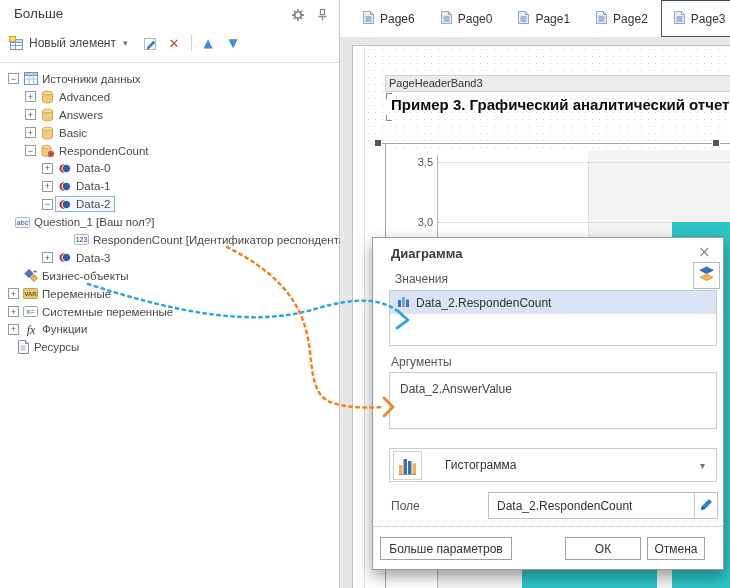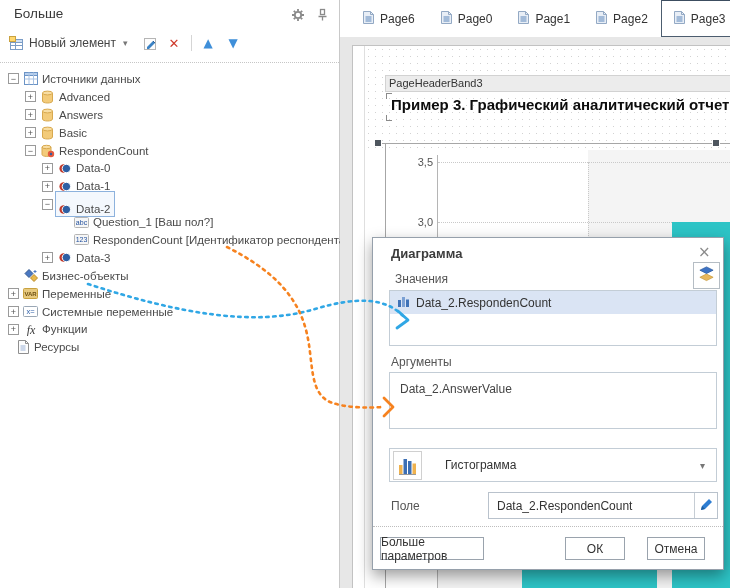--- a/index.html
+++ b/index.html
@@ -21,21 +21,21 @@
   .tb-x{color:#cf3b2d;font-size:13px;font-weight:bold;}
   .tb-up{color:#3f8fd9;font-size:12px;}
   .tb-sep{width:1px;height:16px;background:#d5d5d5;margin:0 8px;}
   .sb-dotline{left:0;right:0;top:62px;border-top:1px dotted #c6c6c6;}
   .tree{left:0;top:70px;width:338px;}
   .trow{display:flex;align-items:center;height:17.9px;font-size:11.5px;color:#4a4a4a;white-space:nowrap;}
   .exp{width:9px;height:9px;border:1px solid #9a9a9a;background:#fff;display:inline-flex;align-items:center;
     justify-content:center;font-size:9px;line-height:8px;color:#555;margin-right:4px;flex:none;box-sizing:content-box;}
   .exp.none{visibility:hidden;}
   .ticon{width:15px;height:14px;margin-right:4px;display:inline-flex;align-items:center;justify-content:center;flex:none;}
-  .selwrap{display:inline-flex;align-items:center;border:1px solid #8db2dd;background:#f4f8fd;padding:10px 3px 0 1px;margin-left:-2px;}
+  .selwrap{display:inline-flex;align-items:center;border:1px solid #8db2dd;background:#f4f8fd;padding:0 3px 0 1px;margin-left:-2px;}
 
   
   .tabbar{left:340px;top:0;width:390px;height:37px;background:#fff;display:flex;align-items:flex-end;padding-left:10px;box-sizing:border-box;}
   .tab{display:flex;align-items:center;gap:6px;height:34px;padding:0 12px;font-size:12px;color:#333;border:1px solid transparent;}
   .tab.sel{border:1px solid #4c5d6f;border-top:2px solid #3c4d60;background:#fff;height:35px;}
   .tabsep{width:1px;height:15px;background:#cfd6dd;margin-bottom:10px;}
 
   
   .workspace{left:340px;top:37px;width:390px;height:551px;background:#e7e7e7;}
   .paper{left:352px;top:45px;width:378px;height:543px;background:#fff;border-top:1px solid #c2c2c2;border-left:1px solid #c2c2c2;}
@@ -212,21 +212,21 @@
           <span class="selwrap">
             <span class="ticon">
               <svg width="14" height="13" viewBox="0 0 14 13">
                 <circle cx="5.6" cy="6.5" r="4.2" fill="#c0392b"></circle>
                 <circle cx="8.4" cy="6.5" r="4.2" fill="#2e5fa3" stroke="#fff" stroke-width="1"></circle>
               </svg>
             </span>
             <span>Data-2</span>
           </span>
         </div>
-        <div class="trow" style="padding-left: 59px;">
+        <div class="trow" style="">
           <span class="exp none"></span>
           <span class="ticon">
             <svg width="15" height="11" viewBox="0 0 15 11">
               <rect x="0.5" y="0.5" width="14" height="10" rx="1" fill="#f6f6f6" stroke="#b5b5b5"></rect>
               <text x="7.5" y="8" text-anchor="middle" font-size="7" fill="#1f4e9c" font-family="inherit">abc</text>
             </svg>
           </span>
           <span>Question_1 [Ваш пол?]</span>
         </div>
         <div class="trow" style="padding-left: 59px;">
@@ -420,22 +420,22 @@
       <span class="val">Data_2.RespondenCount</span>
       <span class="editbtn">
           <span><svg width="13" height="13" viewBox="0 0 13 13">
               <path d="M1 12l1-4 7-7 3 3-7 7z" fill="#2d7dd2"></path>
               <path d="M1 12l4-1-3-3z" fill="#1c5d9e"></path>
             </svg></span>
         </span>
     </div>
 
     <div class="abs dlg-dotsep"></div>
-    <div class="abs dbtn" style="left:7px;top:299px;width:104px">Больше параметров</div>
-    <div class="abs dbtn" style="left:192px;top:299px;width:60px">ОК</div>
+    <div class="abs dbtn" style="left:7px;top:299px;width:132px">Больше параметров</div>
+    <div class="abs dbtn" style="left:192px;top:299px;width:76px">ОК</div>
     <div class="abs dbtn" style="left:274px;top:299px;width:58px">Отмена</div>
   </div>
 
   <svg class="abs arrows" width="730" height="588" viewBox="0 0 730 588">
     <path class="arr-blue" d="M88,284 C180,314 255,327 315,309 C355,297 385,297 403,316" fill="none" stroke="#30a7e5" stroke-width="2.6" stroke-dasharray="2.5 4.5" stroke-linecap="round"></path>
     <path class="arr-blue" d="M398,311 L408,320 L397,328" fill="none" stroke="#30a7e5" stroke-width="2.8" stroke-linecap="round" stroke-linejoin="round"></path>
     <path class="arr-orange" d="M227,247 C268,268 296,292 306,330 C314,360 308,392 330,402 C345,408 368,408 383,407" fill="none" stroke="#f6821f" stroke-width="2.6" stroke-dasharray="2.5 4.5" stroke-linecap="round"></path>
     <path class="arr-orange" d="M384,398 L393,407 L384,416" fill="none" stroke="#f6821f" stroke-width="2.8" stroke-linecap="round" stroke-linejoin="round"></path>
   </svg>
 </div>

